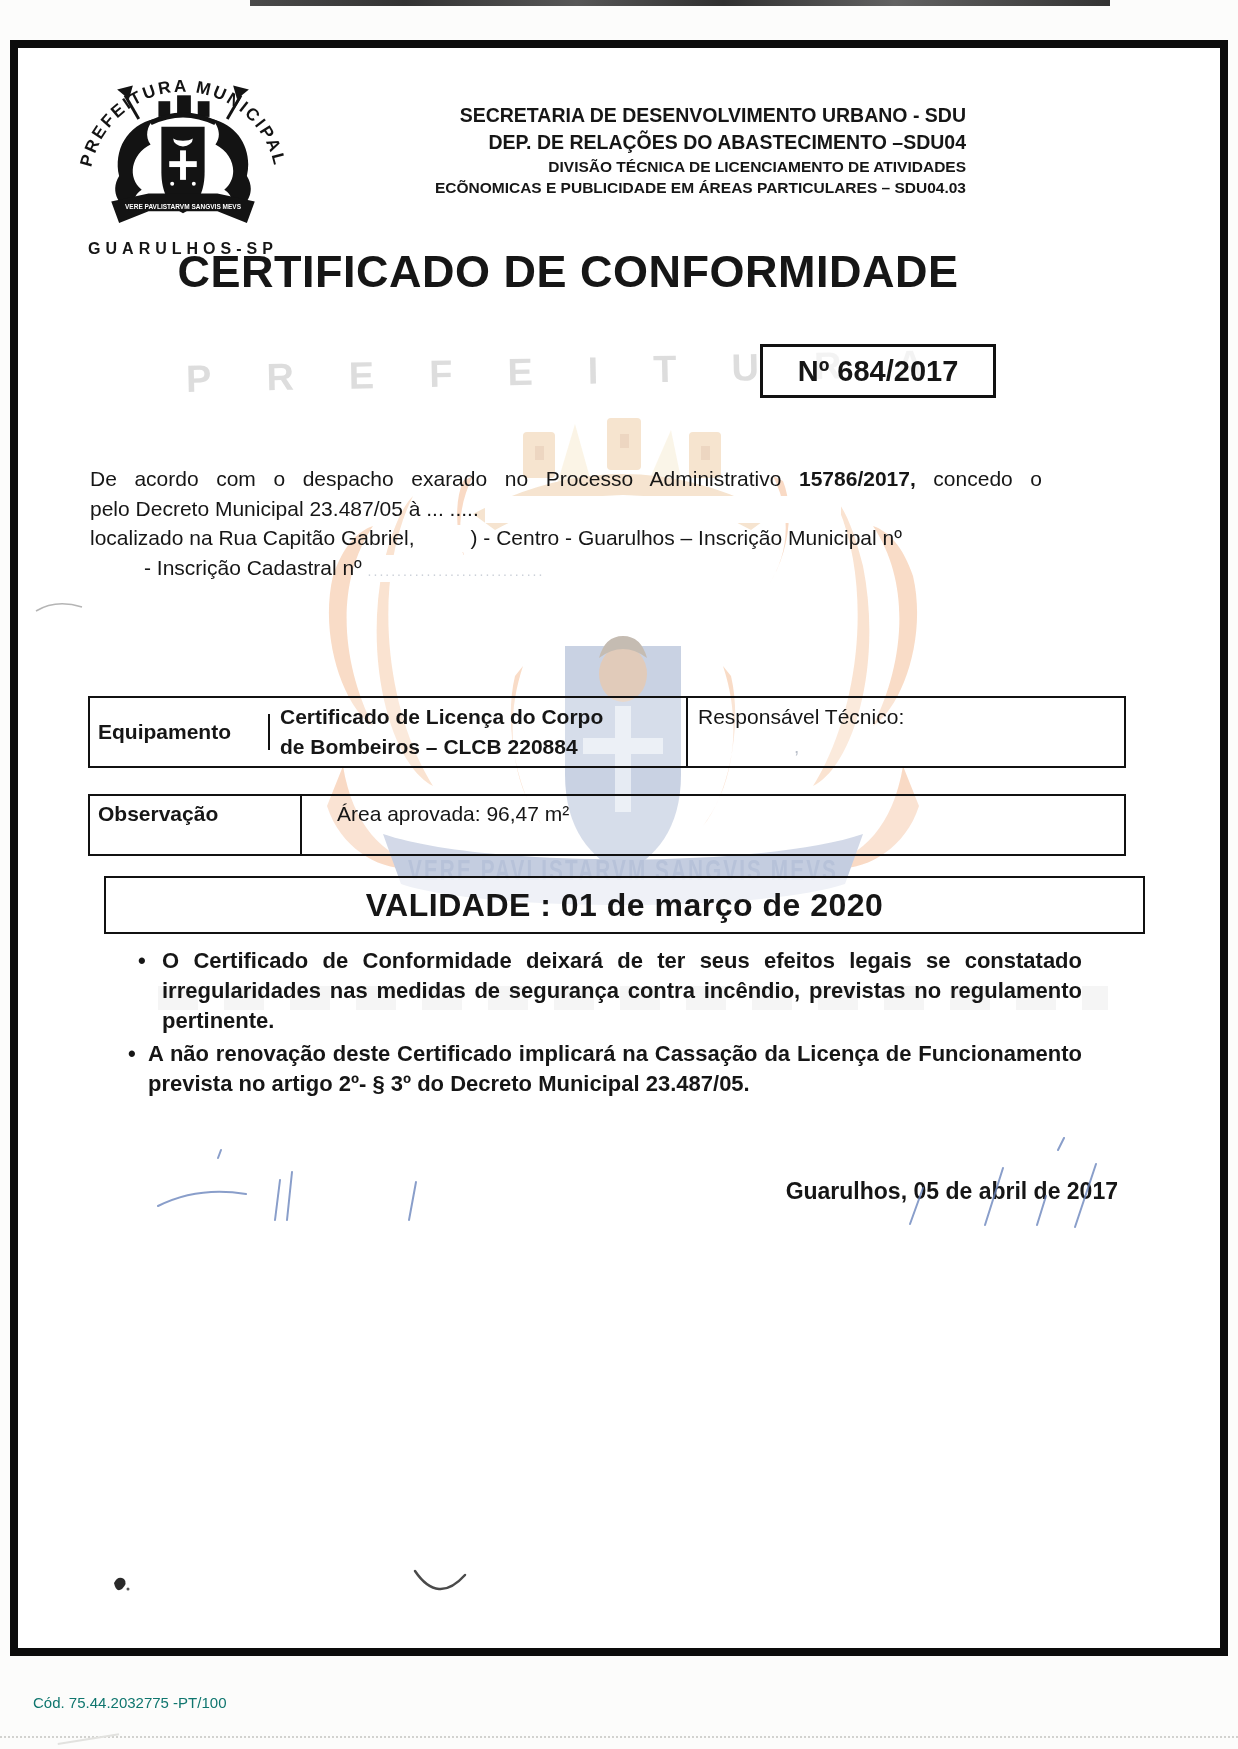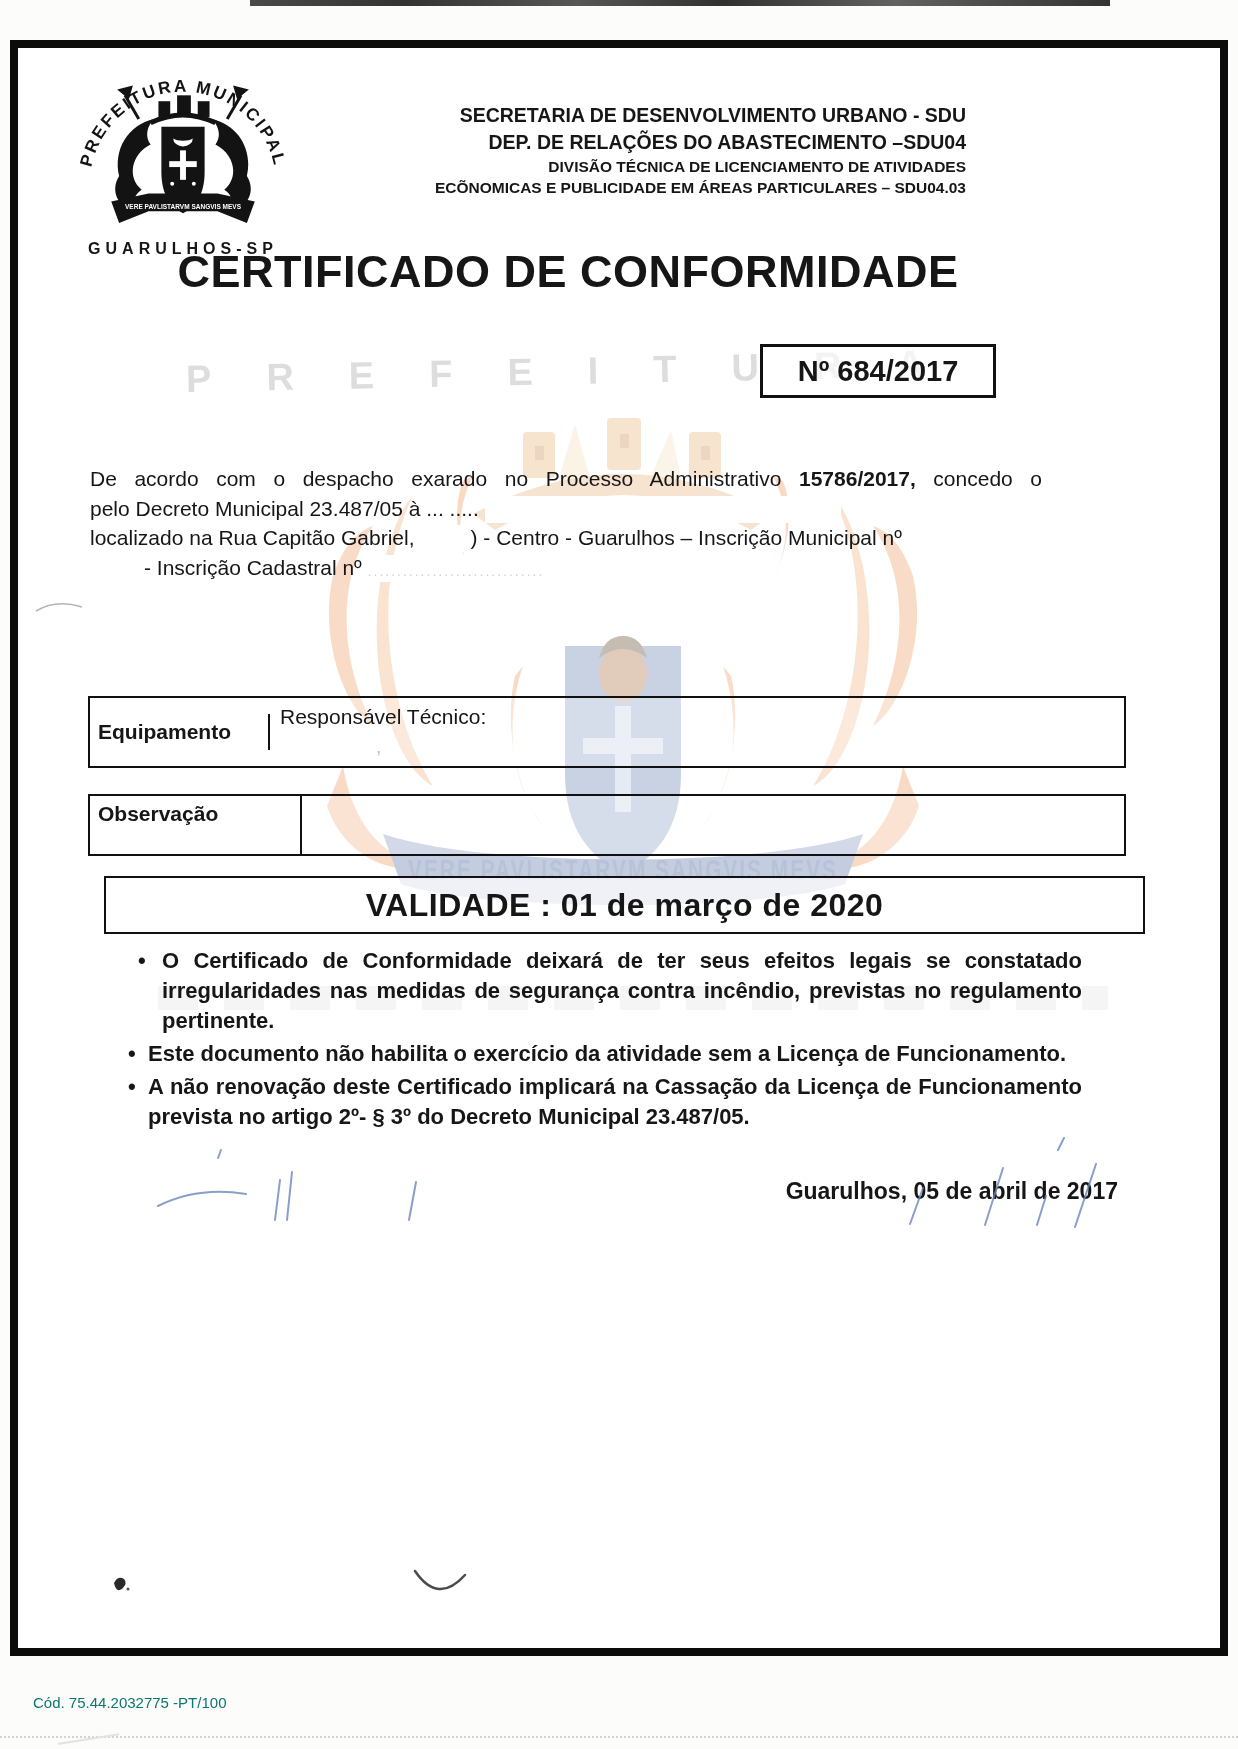--- a/index.html
+++ b/index.html
@@ -192,39 +192,43 @@
 
     <div class="para">
       <div class="jl"><span>De acordo com o despacho exarado no Processo Administrativo </span><b>15786/2017,</b><span> concedo o</span></div>
       <div><span>pelo Decreto Municipal 23.487/05 à </span><span>... .....</span> <span class="redact r1"></span></div>
       <div><span>localizado na  Rua Capitão Gabriel,</span><span class="redact r2"></span><span>) - Centro -  Guarulhos – Inscrição Municipal nº</span></div>
       <div class="l5"><span>- Inscrição Cadastral nº</span> <span class="redact r3">..............................</span></div>
     </div>
 
     <div class="tbl equip">
       <div class="c1">Equipamento</div>
+      <div class="c2">
+        <div>Certificado de Licença  do Corpo</div>
+        <div>de Bombeiros – CLCB 220884</div>
+      </div>
       <div class="c3">
         <span>Responsável Técnico:</span>
         <span class="red-line">,</span>
       </div>
     </div>
 
     <div class="tbl obs">
       <div class="c1">Observação</div>
+      <div class="c2">Área aprovada: 96,47 m²</div>
     </div>
 
     <div class="validity">
       <span>VALIDADE : 01 de março de 2020</span>
     </div>
 
     <div class="ghost-band"></div>
 
     <div class="bullets">
       <div class="bullet">O Certificado de Conformidade deixará de ter seus efeitos legais se constatado irregularidades nas medidas de segurança contra incêndio, previstas no regulamento pertinente.</div>
-      <div class="bullet tight">Este documento não habilita o exercício da atividade sem a Licença de Funcionamento.</div>
       <div class="bullet tight">A não renovação deste Certificado implicará na Cassação da Licença de Funcionamento prevista no artigo 2º- § 3º do Decreto Municipal 23.487/05.</div>
     </div>
 
     <div class="dateline">Guarulhos, 05 de abril de 2017</div>
 
     <svg class="pen-marks" viewBox="0 0 1202 150" aria-hidden="true">
       <g stroke="#6c86bd" stroke-width="2" fill="none" opacity=".8" stroke-linecap="round">
         <path d="M140,78 Q180,58 228,66"></path>
         <path d="M262,52 L257,92"></path>
         <path d="M274,44 L269,92"></path>

